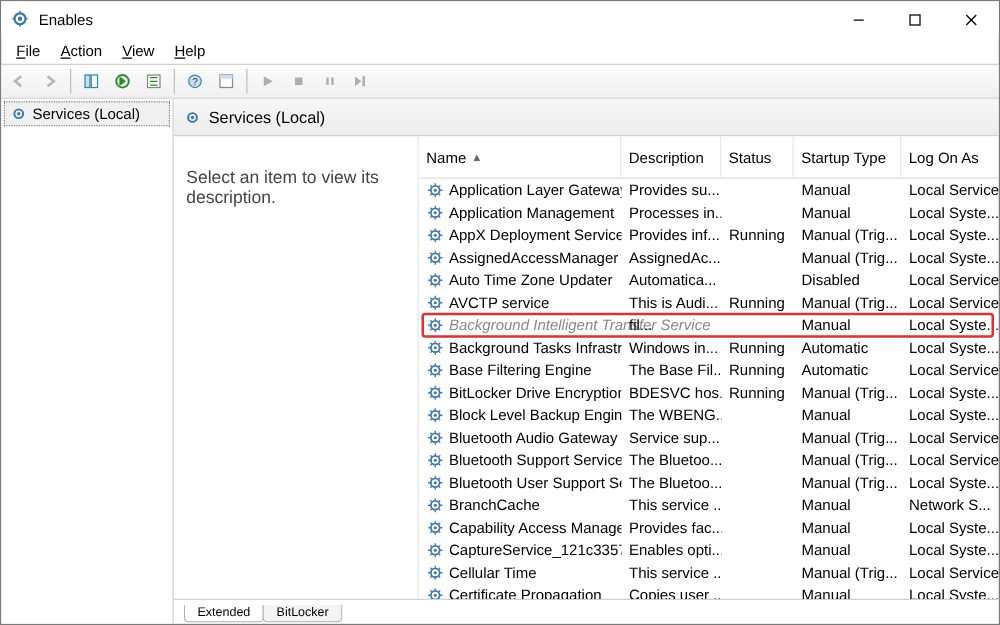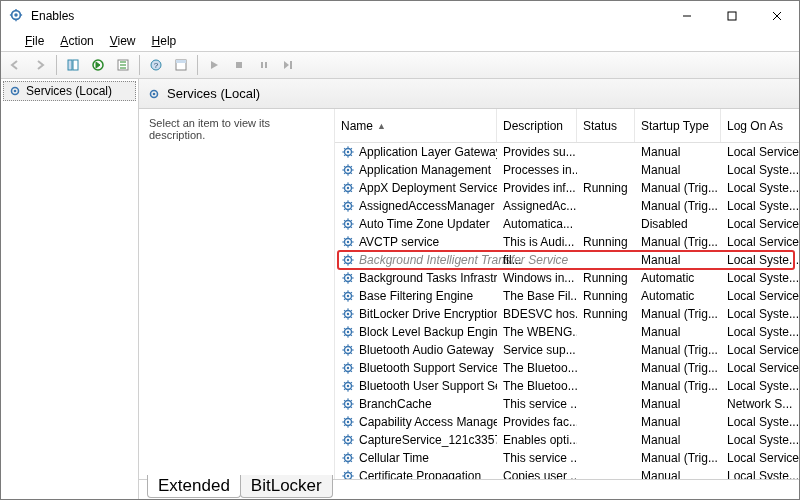--- a/index.html
+++ b/index.html
@@ -2,52 +2,52 @@
 <html><head>
 <meta charset="utf-8">
 <style>
 * { box-sizing: border-box; margin: 0; padding: 0; }
 body { font-family: "Segoe UI", Tahoma, sans-serif; font-size: 12px; background: #fff; user-select: none; }
 .window { width: 800px; height: 500px; border: 1px solid #7a7a7a; display: flex; flex-direction: column; background: #fff; }
 .titlebar { height: 30px; display: flex; align-items: center; padding: 0 0 0 8px; background: #fff; }
 .titlebar .icon { width: 16px; height: 16px; margin-right: 6px; }
 .titlebar .title { flex: 1; font-size: 12px; }
 .winbtn { width: 45px; height: 30px; display: flex; align-items: center; justify-content: center; }
-.menubar { height: 20px; display: flex; align-items: center; padding: 0 16px; gap: 0; }
+.menubar { height: 20px; display: flex; align-items: center; padding: 0 4px; gap: 0; }
 .menuitem { padding: 2px 8px; cursor: default; }
 .menuitem .ul { text-decoration: underline; }
 .toolbar { height: 28px; border-top: 1px solid #d0d0d0; border-bottom: 1px solid #d0d0d0; background: linear-gradient(#fcfcfc,#f0f0f0); display: flex; align-items: center; padding: 0 2px; gap: 1px; }
 .tbtn { width: 24px; height: 24px; display: flex; align-items: center; justify-content: center; border: 1px solid transparent; border-radius: 2px; }
 .tbtn.disabled { opacity: .4; }
 .tsep { width: 1px; height: 20px; background: #c0c0c0; margin: 0 3px; }
 .body { flex: 1; display: flex; border-top: 0; overflow: hidden; }
 .leftpane { width: 138px; border-right: 1px solid #d0d0d0; padding: 2px; background: #fff; }
 .treeitem { display: flex; align-items: center; gap: 4px; padding: 2px 4px; border: 1px dotted transparent; }
 .treeitem.sel { background: #f0f0f0; border: 1px dotted #888; }
 .rightpane { flex: 1; display: flex; flex-direction: column; overflow: hidden; }
 .rheader { height: 30px; background: linear-gradient(#f7f7f7,#ececec); border-bottom: 1px solid #d0d0d0; display: flex; align-items: center; padding: 0 8px; gap: 6px; font-size: 13px; }
 .rsplit { flex: 1; display: flex; overflow: hidden; }
-.descpane { width: 195px; padding: 8px 10px; font-size: 11px; color: #444; }
+.descpane { width: 195px; padding: 24px 10px; font-size: 14px; color: #444; }
 .listpane { flex: 1; overflow: hidden; display: flex; flex-direction: column; border-left: 1px solid #e8e8e8; }
 .colheaders { display: flex; height: 34px; border-bottom: 1px solid #e0e0e0; background: #fff; }
 .ch { padding: 3px 6px; border-right: 1px solid #e8e8e8; font-size: 12px; display: flex; align-items: center; gap: 4px; }
 .rows { flex: 1; overflow-y: auto; overflow-x: auto; }
 .row { display: flex; height: 18px; align-items: center; white-space: nowrap; }
 .row.hl { position: relative; }
 .row.hl::after { content: ""; position: absolute; left: 2px; right: 4px; top: -1px; bottom: -1px; border: 2px solid #e03030; border-radius: 3px; pointer-events: none; }
 .cell { padding: 1px 6px; overflow: hidden; text-overflow: ellipsis; font-size: 12px; display: flex; align-items: center; gap: 4px; }
 .c-name { width: 162px; flex-shrink: 0; }
 .c-desc { width: 80px; flex-shrink: 0; }
 .c-stat { width: 58px; flex-shrink: 0; }
 .c-type { width: 86px; flex-shrink: 0; }
 .c-log { width: 90px; flex-shrink: 0; }
 .row.hl .c-name { color: #888; white-space: nowrap; overflow: visible; font-style: italic; }
 .gear { width: 14px; height: 14px; flex-shrink: 0; }
 .tabs { height: 20px; display: flex; align-items: flex-end; padding-left: 8px; border-top: 1px solid #d0d0d0; background: #fff; }
-.tab { font-size: 17px; padding: 1px 10px; border: 1px solid #b0b0b0; border-top: none; border-radius: 0 0 4px 4px; background: #f4f4f4; margin-right: -1px; position: relative; top: -1px; }
+.tab { font-size: 10px; padding: 1px 10px; border: 1px solid #b0b0b0; border-top: none; border-radius: 0 0 4px 4px; background: #f4f4f4; margin-right: -1px; position: relative; top: -1px; }
 .tab.active { background: #fff; }
 .sorticon { font-size: 9px; color: #666; }
 svg { display: block; }
 </style>
 </head>
 <body>
 
 <div class="window">
 
   <div class="titlebar">

